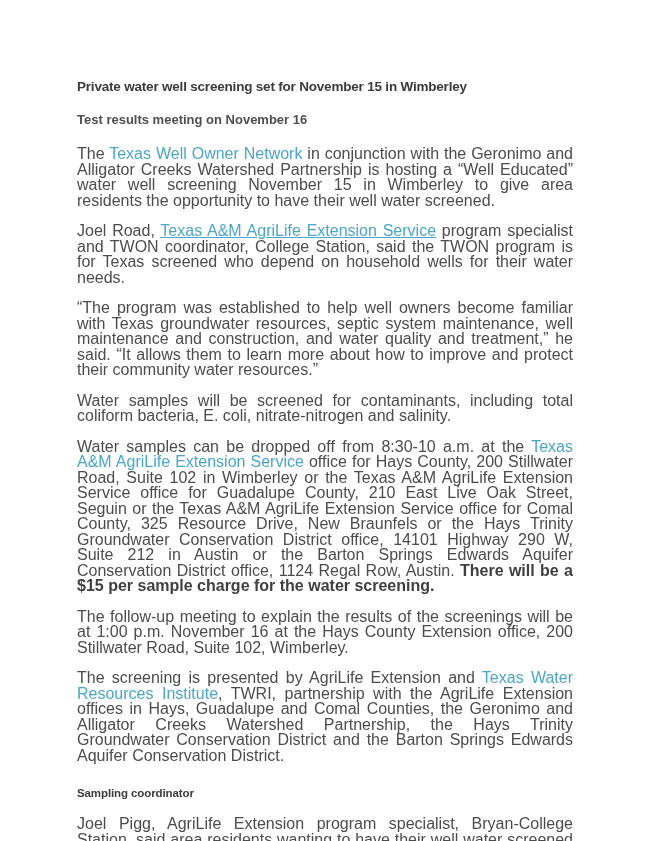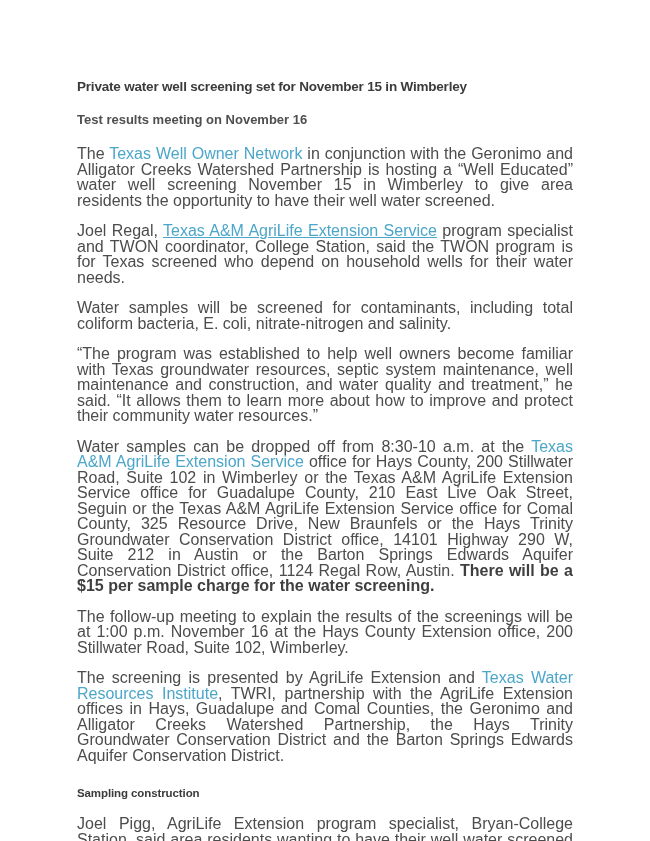--- a/index.html
+++ b/index.html
@@ -58,29 +58,29 @@
 <body>
 
 <main class="doc">
 
   <h1 class="title">Private water well screening set for November 15 in Wimberley</h1>
 
   <p class="subtitle">Test results meeting on November 16</p>
 
   <p class="body-para"><span>The </span><a class="link">Texas Well Owner Network</a><span> in conjunction with the Geronimo and Alligator Creeks Watershed Partnership is hosting a “Well Educated” water well screening November 15 in Wimberley to give area residents the opportunity to have their well water screened.</span></p>
 
-  <p class="body-para"><span>Joel Regal, </span><a class="link underlined">Texas A&amp;M AgriLife Extension Service</a><span> program specialist and TWON coordinator, College Station, said the TWON program is for Texas screened who depend on household wells for their water needs.</span></p>
+  <p class="body-para"><span>Joel Road, </span><a class="link underlined">Texas A&amp;M AgriLife Extension Service</a><span> program specialist and TWON coordinator, College Station, said the TWON program is for Texas screened who depend on household wells for their water needs.</span></p>
+
+  <p class="body-para"><span>“The program was established to help well owners become familiar with Texas groundwater resources, septic system maintenance, well maintenance and construction, and water quality and treatment,” he said. “It allows them to learn more about how to improve and protect their community water resources.”</span></p>
 
   <p class="body-para"><span>Water samples will be screened for contaminants, including total coliform bacteria, E. coli, nitrate-nitrogen and salinity.</span></p>
-
-  <p class="body-para"><span>“The program was established to help well owners become familiar with Texas groundwater resources, septic system maintenance, well maintenance and construction, and water quality and treatment,” he said. “It allows them to learn more about how to improve and protect their community water resources.”</span></p>
 
   <p class="body-para"><span>Water samples can be dropped off from 8:30-10 a.m. at the </span><a class="link">Texas A&amp;M AgriLife Extension Service</a><span> office for Hays County, 200 Stillwater Road, Suite 102 in Wimberley or the Texas A&amp;M AgriLife Extension Service office for Guadalupe County, 210 East Live Oak Street, Seguin or the Texas A&amp;M AgriLife Extension Service office for Comal County, 325 Resource Drive, New Braunfels or the Hays Trinity Groundwater Conservation District office, 14101 Highway 290 W, Suite 212 in Austin or the Barton Springs Edwards Aquifer Conservation District office, 1124 Regal Row, Austin.  </span><strong class="bold-note">There will be a $15 per sample charge for the water screening.</strong></p>
 
   <p class="body-para"><span>The follow-up meeting to explain the results of the screenings will be at 1:00 p.m. November 16 at the Hays County Extension office, 200 Stillwater Road, Suite 102, Wimberley.</span></p>
 
   <p class="body-para"><span>The screening is presented by AgriLife Extension and </span><a class="link">Texas Water Resources Institute</a><span>, TWRI, partnership with the AgriLife Extension offices in Hays, Guadalupe and Comal Counties, the Geronimo and Alligator Creeks Watershed Partnership, the Hays Trinity Groundwater Conservation District and the Barton Springs Edwards Aquifer Conservation District.</span></p>
 
-  <h2 class="section-heading">Sampling construction</h2>
+  <h2 class="section-heading">Sampling coordinator</h2>
 
   <p class="body-para"><span>Joel Pigg, AgriLife Extension program specialist, Bryan-College Station, said area residents wanting to have their well water screened should pick up a sample bag, bottle and instructions from the AgriLife Extension office or the Groundwater Conservation District office.</span></p>
 
 </main>
 
 </body></html>

